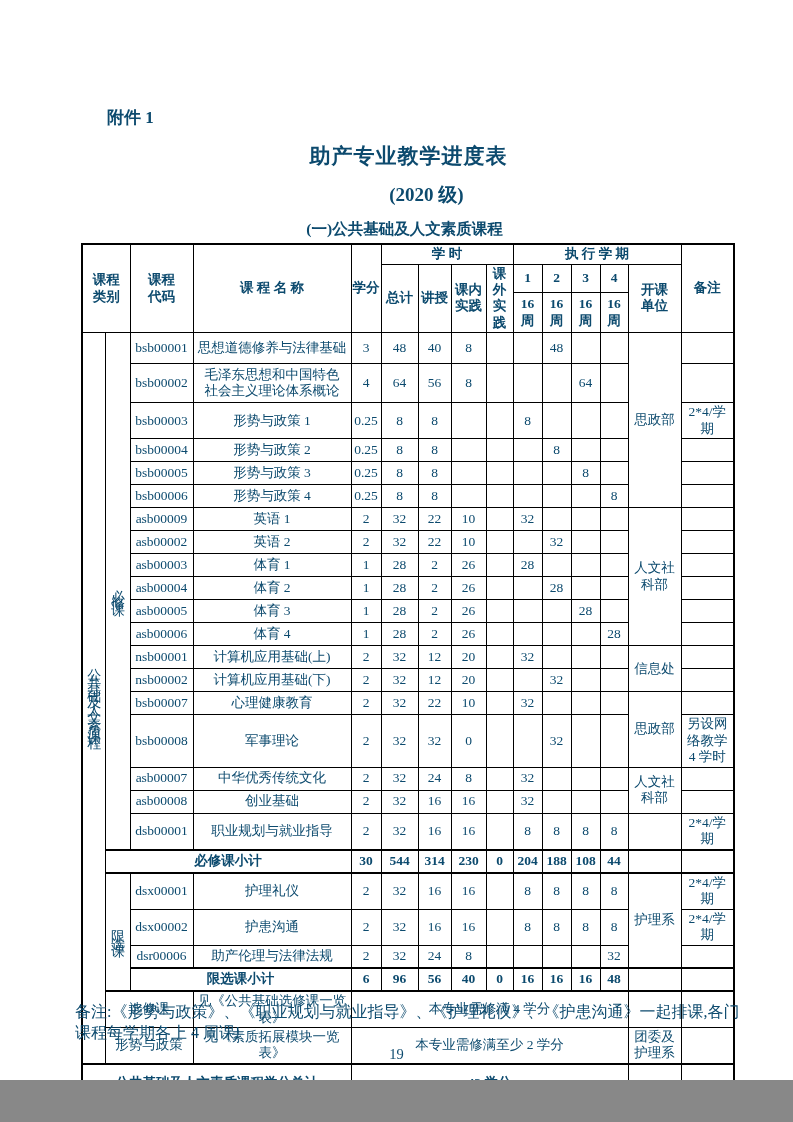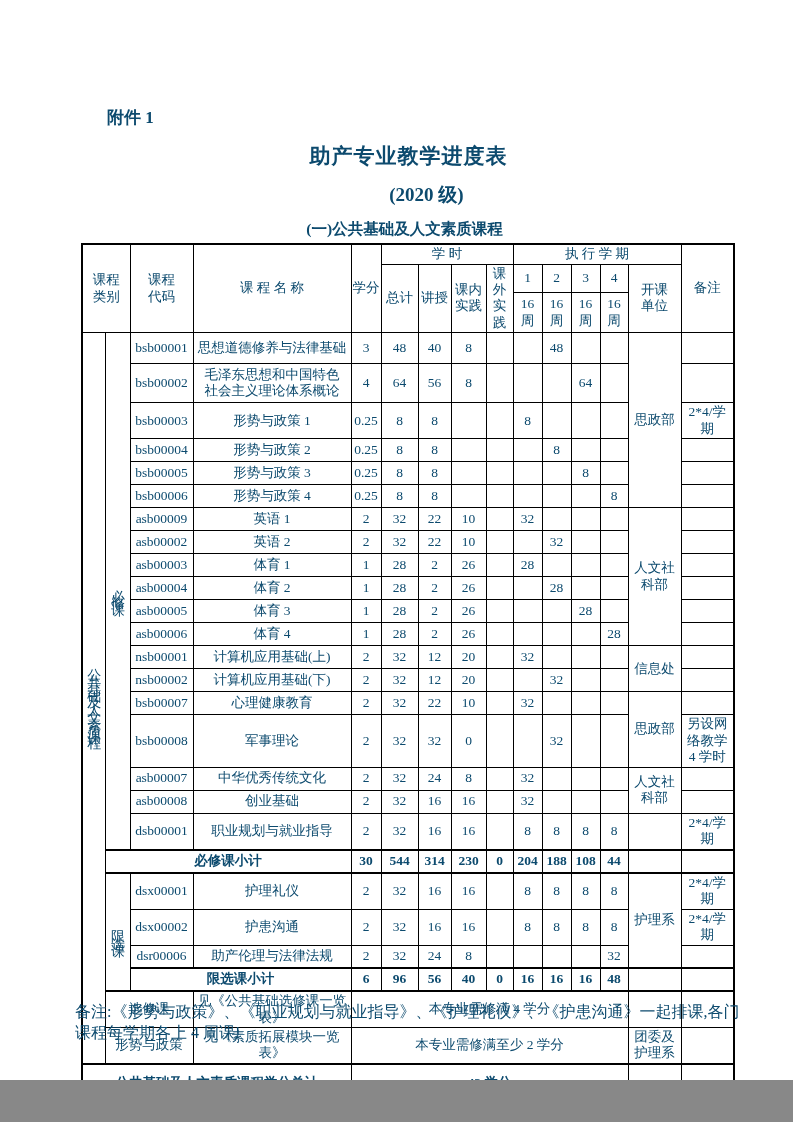--- a/index.html
+++ b/index.html
@@ -16,21 +16,21 @@
   table.sched {
     position:absolute; left:81px; top:243px; width:652px;
     border-collapse:collapse; table-layout:fixed;
     border:2px solid #000;
   }
   table.sched td {
     border:1px solid #000; text-align:center; vertical-align:middle;
     font-size:13.5px; line-height:1.22; padding:1px 1px;
     white-space:pre-line; overflow:hidden;
   }
-  thead td { font-weight:normal; font-size:14px;margin-top:24px; }
+  thead td { font-weight:bold; font-size:14px;margin-top:24px; }
   thead tr:nth-child(1){ height:20px; }
   thead tr:nth-child(2){ height:26px; }
   thead tr:nth-child(3){ height:21px; }
   tbody tr { height:23px; }
   tbody tr:nth-child(1){ height:31px; }
   tbody tr:nth-child(2){ height:39px; }
   tbody tr:nth-child(16){ height:45px; }
   tbody tr:nth-child(26){ height:36px; }
   tbody tr:nth-child(27){ height:38px; }
   tr.thick td { border-top-width:2px; }
@@ -475,13 +475,14 @@
         <tr class="thick">
           <td colspan="4" class="b big">公共基础及人文素质课程学分总计</td>
           <td colspan="9" class="b big">42 学分</td>
           <td></td>
           <td></td>
         </tr>
       </tbody>
   </table>
 
   <div class="footnote">备注:《形势与政策》、《职业规划与就业指导》、《护理礼仪》、《护患沟通》一起排课,各门课程每学期各上 4 周课!</div>
+  <div class="page-number">19</div>
 </div>
 
 </body></html>

